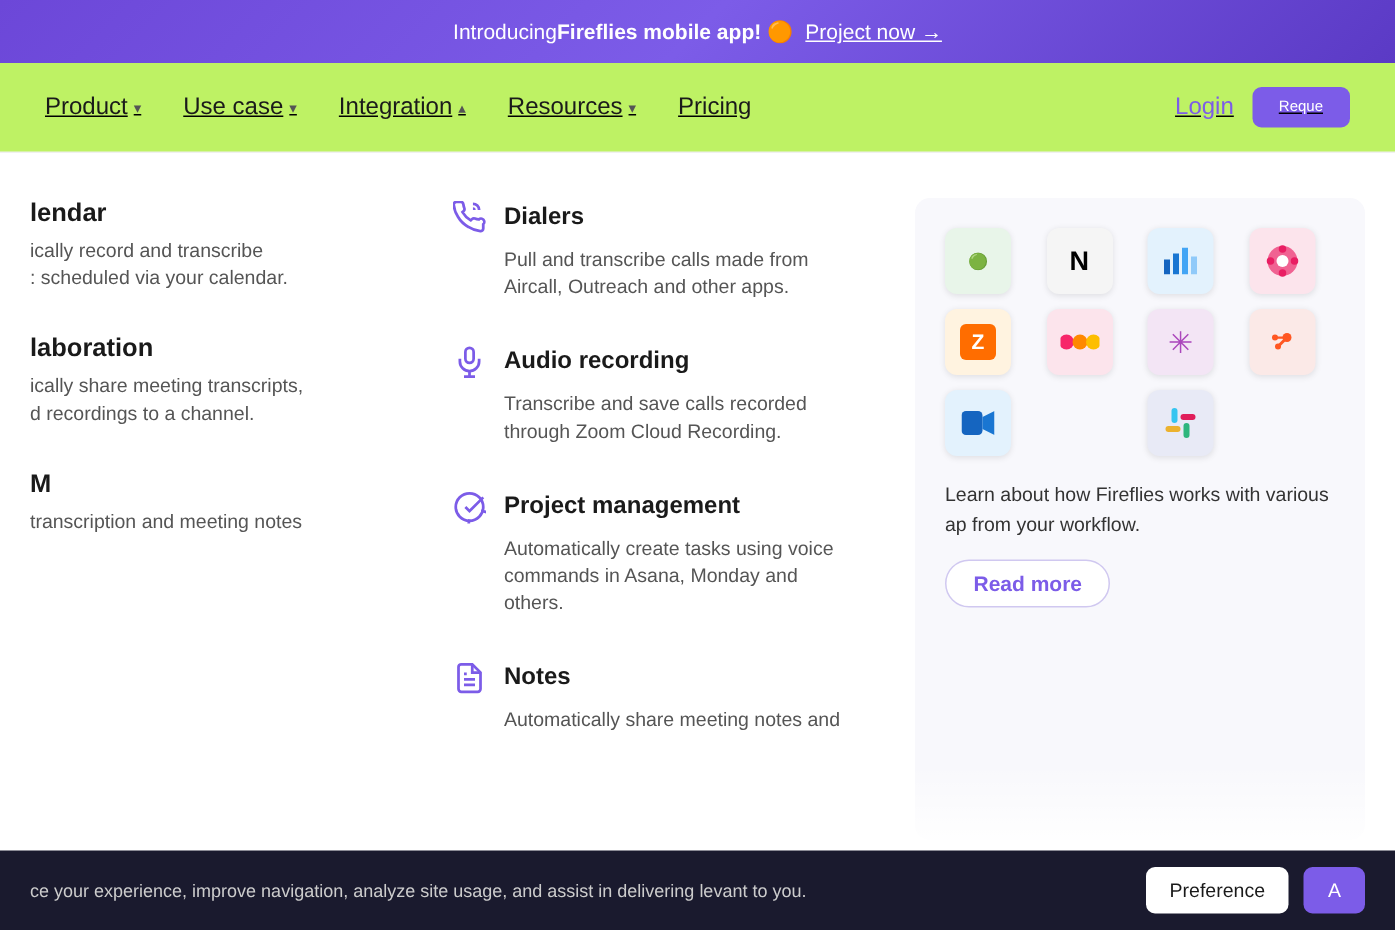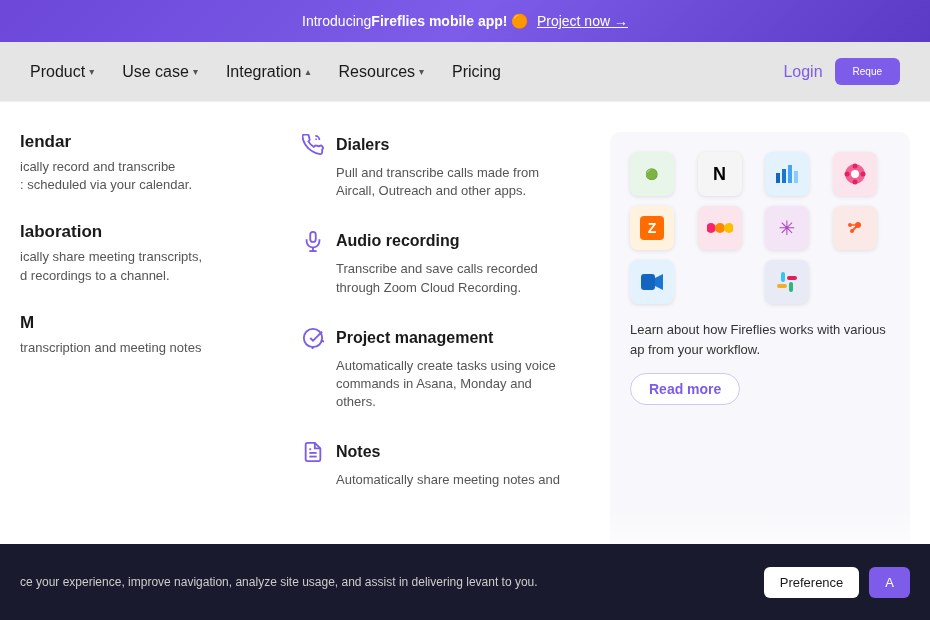--- a/index.html
+++ b/index.html
@@ -23,22 +23,23 @@
     .banner-bold { font-weight: 700; }
     .banner-emoji { margin: 0 4px; }
 
     
     .navbar {
       height: 60px;
       display: flex;
       align-items: center;
       padding: 0 30px;
       border-bottom: 1px solid #f0f0f0;
-      background: #e5e5e5;
+      background: #bef264;
       position: relative;
+      text-decoration: underline;
     }
     .nav-items {
       display: flex;
       align-items: center;
       gap: 28px;
       flex: 1;
     }
     .nav-item {
       display: flex;
       align-items: center;
@@ -190,21 +191,21 @@
       cursor: pointer;
       font-weight: 700;
     }
 
     
     .cookie-bar {
       position: absolute;
       bottom: 0;
       left: 0;
       right: 0;
-      height: 76px;
+      height: 53px;
       background: #1a1a2e;
       display: flex;
       align-items: center;
       padding: 16px 20px;
       justify-content: space-between;
     }
     .cookie-text {
       font-size: 12px;
       color: #ccc;
       max-width: 700px;

